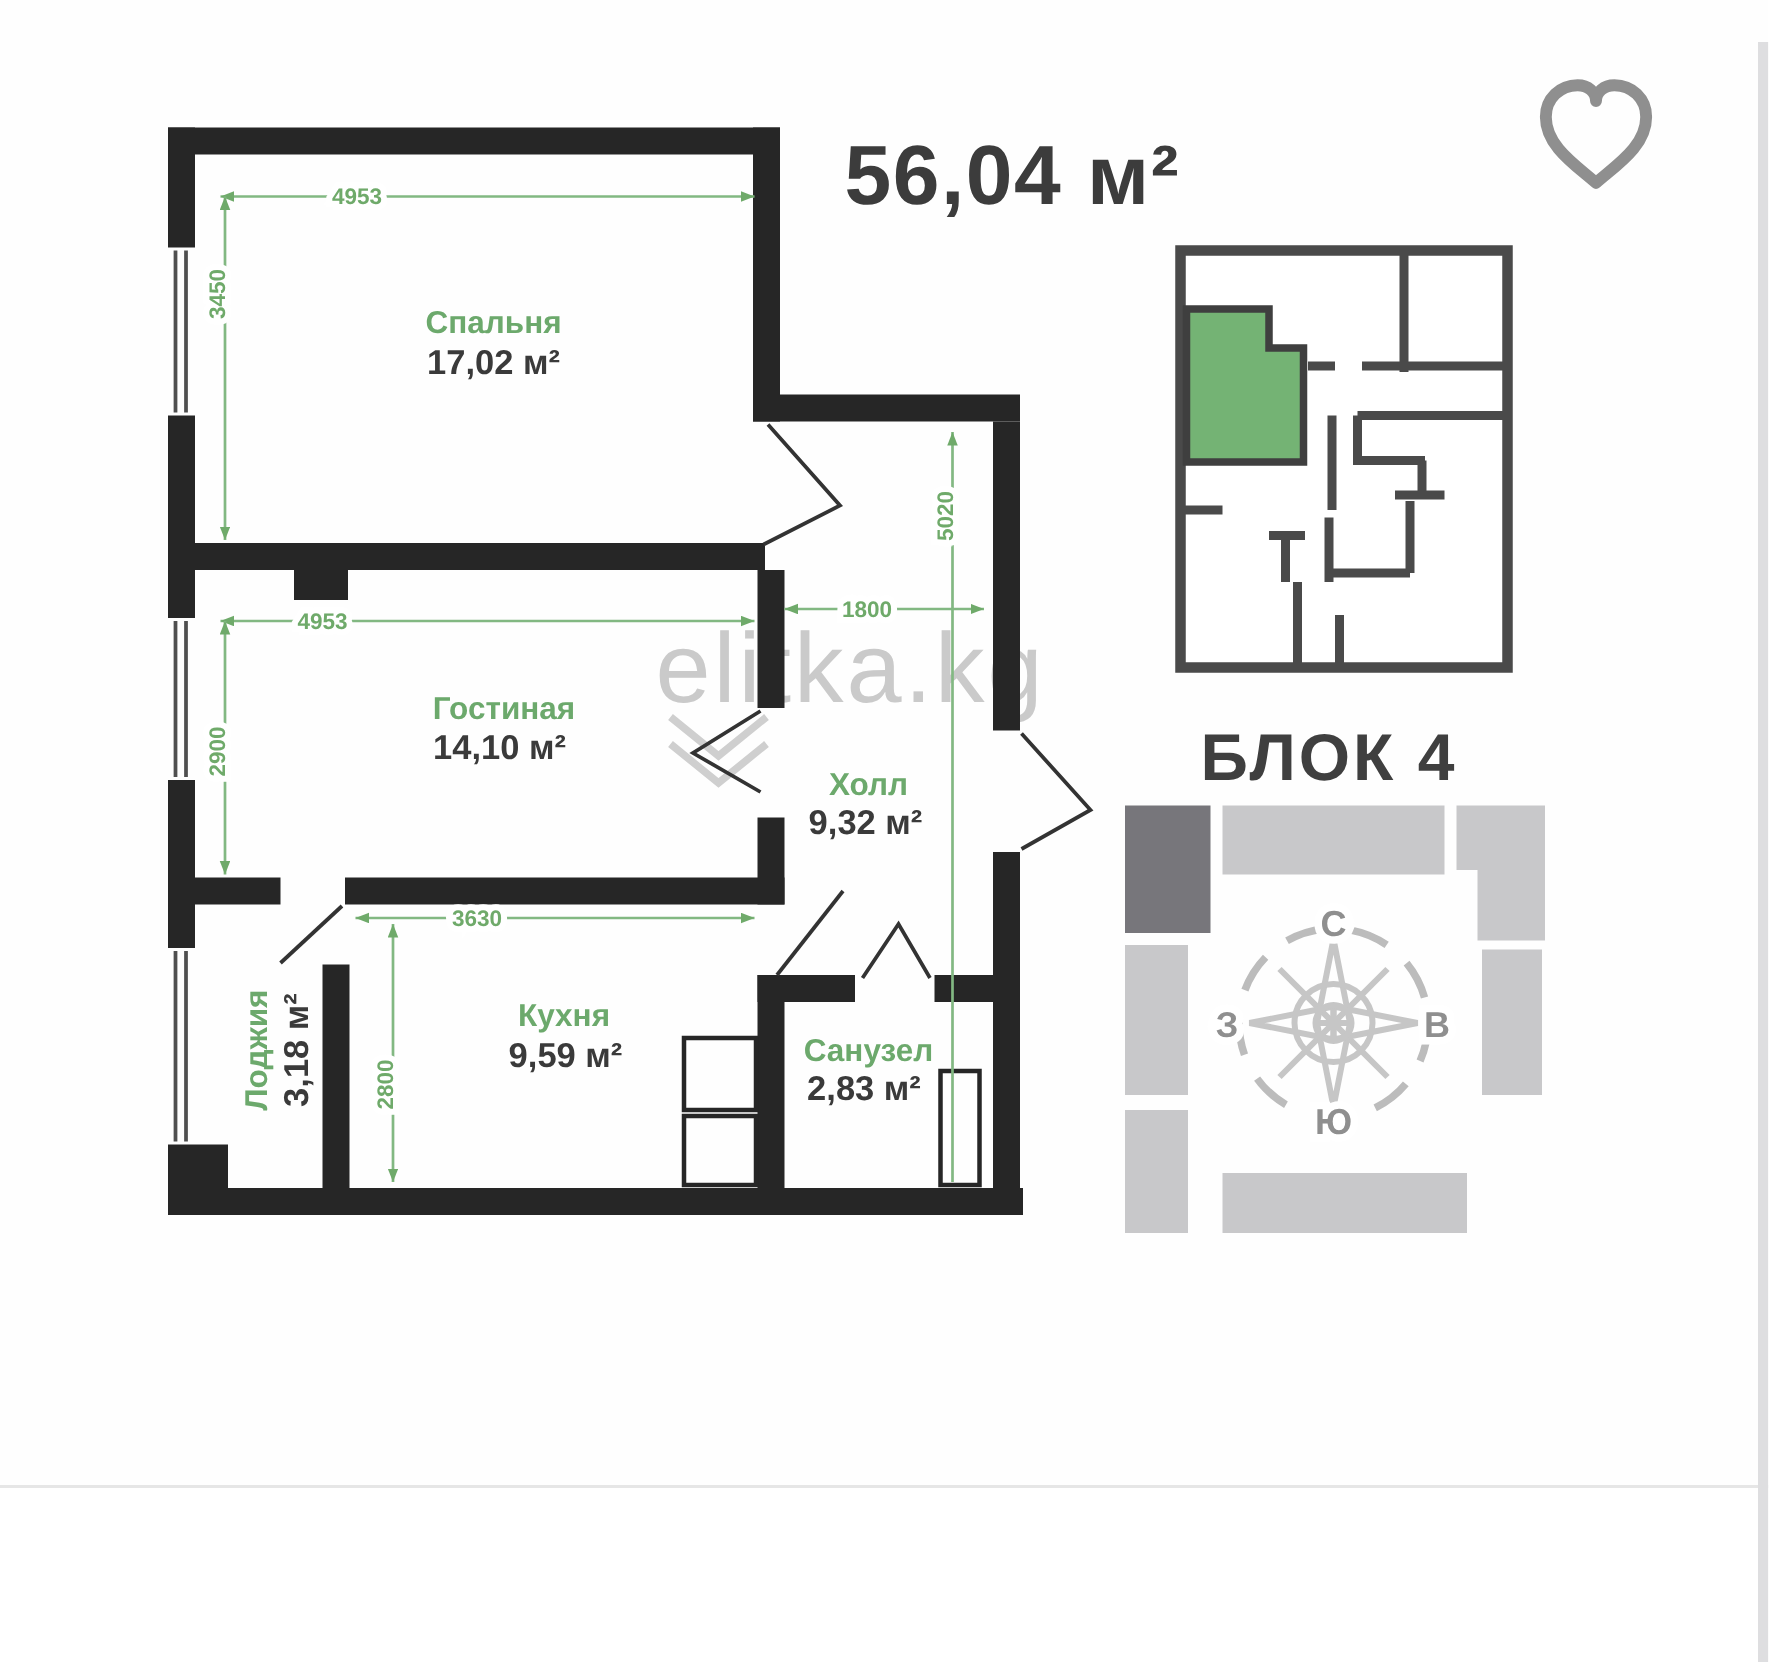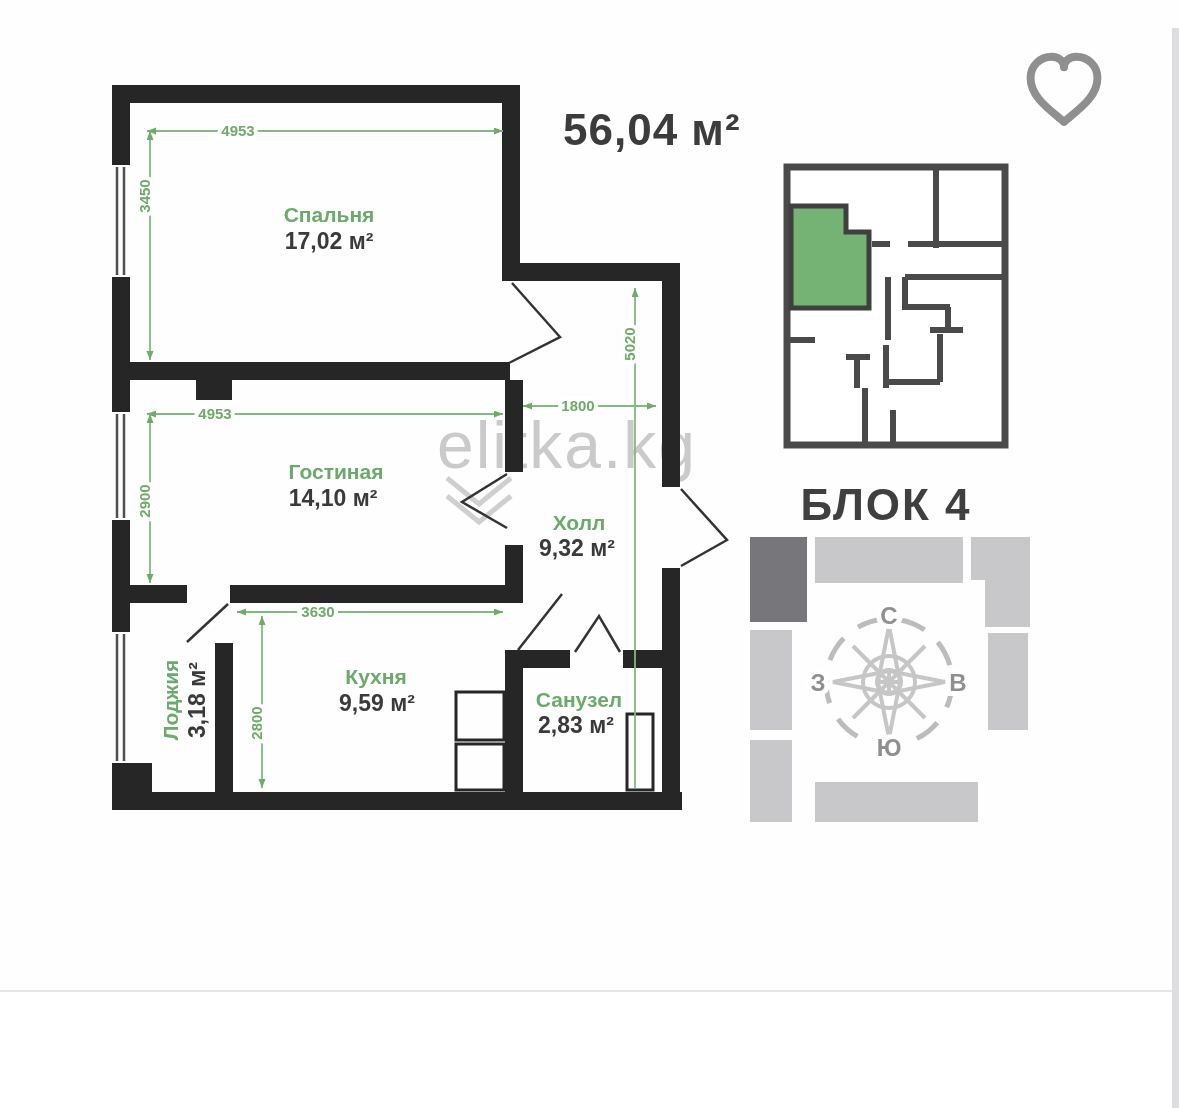--- a/index.html
+++ b/index.html
@@ -1,18 +1,18 @@
 <!DOCTYPE html>
 <html><head>
 <meta charset="utf-8">
 <style>
   html,body{margin:0;padding:0;background:#ffffff;}
   .screen{position:relative;width:1179px;height:1108px;background:#fefefe;overflow:hidden;
           font-family:"Liberation Sans", sans-serif;}
-  .plan-title{position:absolute;left:563px;top:84px;font-size:44px;font-weight:600;color:#3c3c3c;letter-spacing:1px;margin-top:21px;}
+  .plan-title{position:absolute;left:563px;top:84px;font-size:56px;font-weight:600;color:#3c3c3c;letter-spacing:1px;}
   .fav-btn{position:absolute;left:1012px;top:40px;width:104px;height:104px;background:none;border:none;padding:8px;cursor:pointer;}
   .scrollbar{position:absolute;right:0;top:28px;width:7px;height:1080px;background:#dedee0;}
   .footer-divider{position:absolute;left:0;top:990px;width:1179px;height:2px;background:#e6e6e6;}
   .footer{position:absolute;left:0;top:992px;width:1179px;height:116px;background:#ffffff;}
   svg{display:block;}
   .dimtxt{font-size:15px;font-weight:700;paint-order:stroke;stroke:#ffffff;stroke-width:8px;}
   .roomname{font-size:21px;font-weight:700;}
   .roomarea{font-size:23px;font-weight:700;}
 </style>
 </head>

